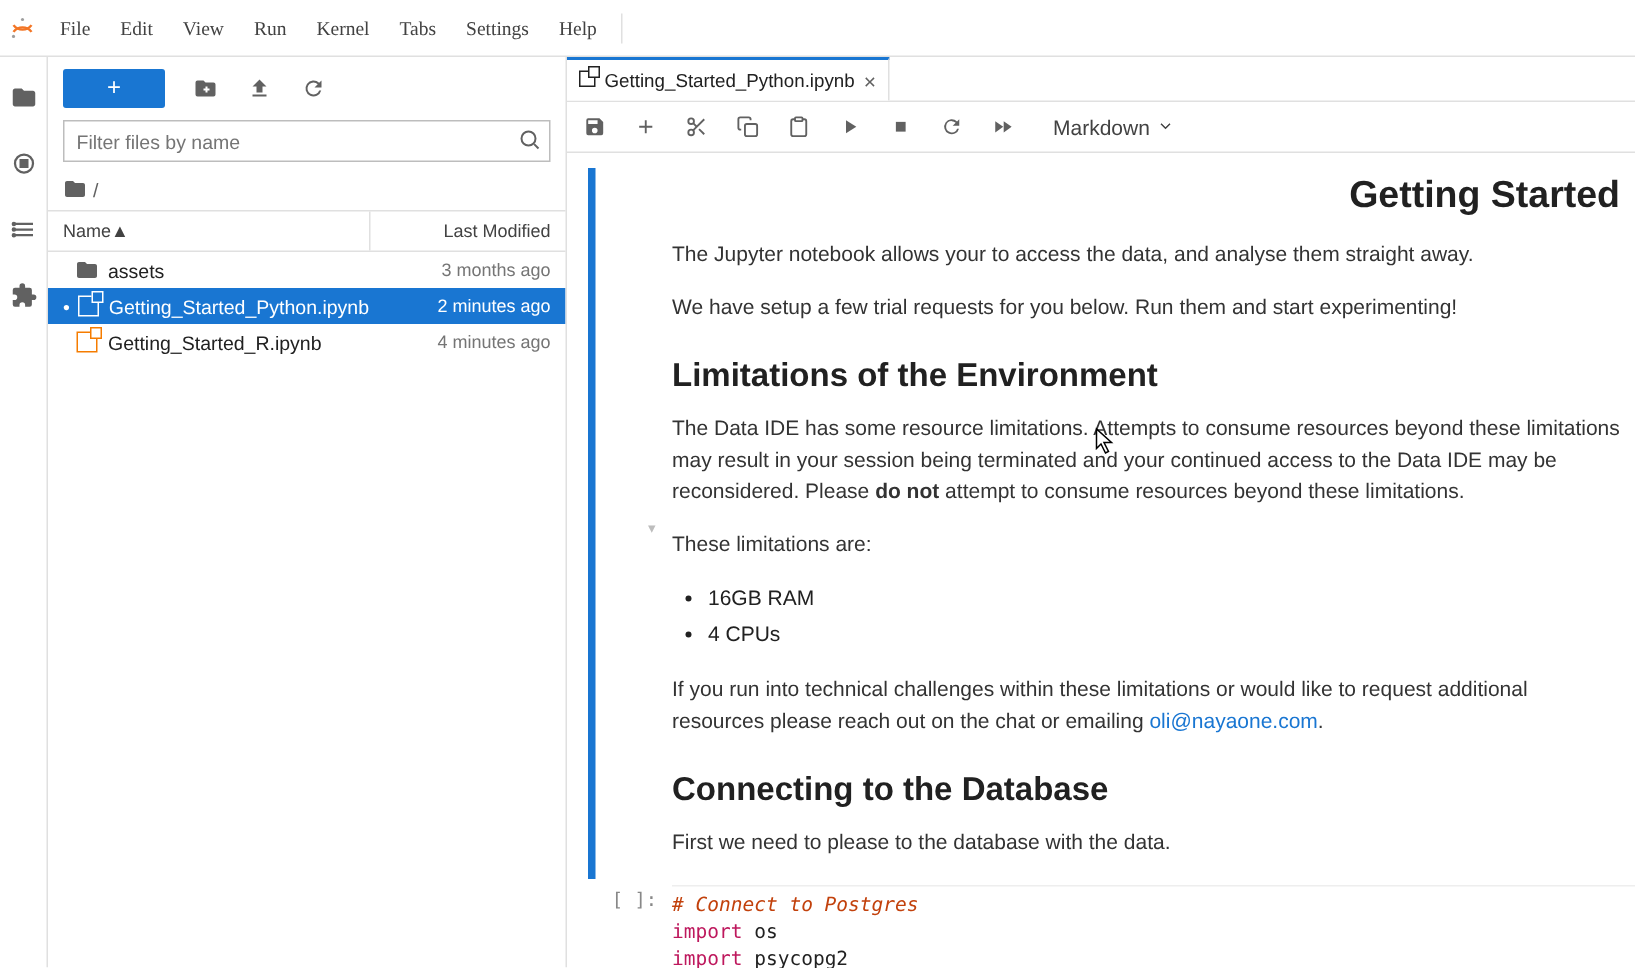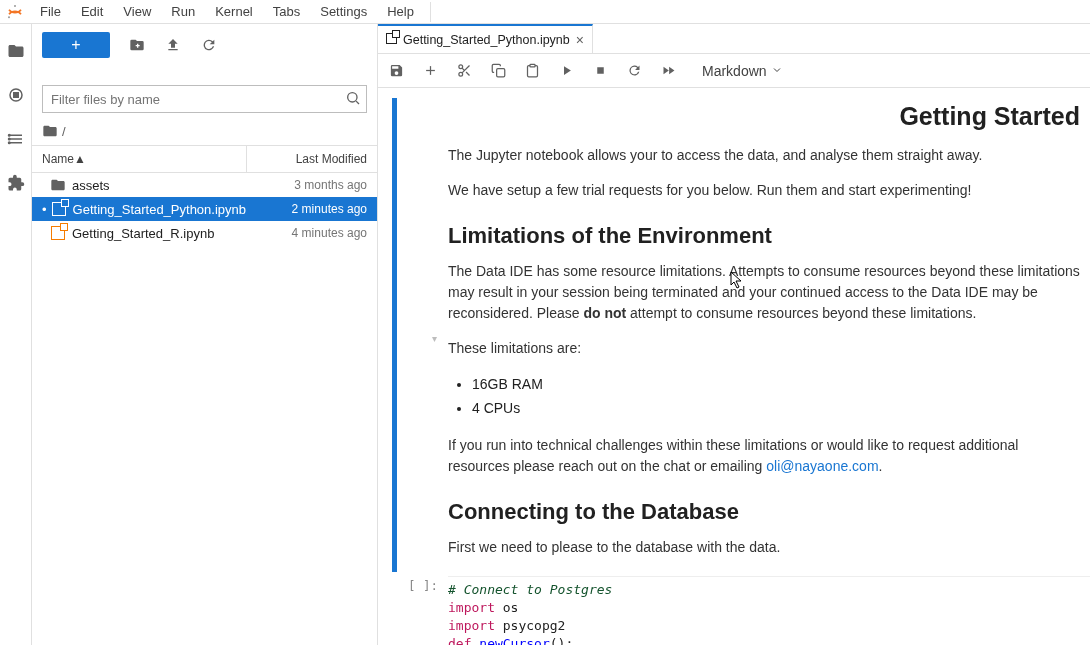--- a/index.html
+++ b/index.html
@@ -1,38 +1,38 @@
 <!DOCTYPE html>
 <html><head>
 <meta charset="utf-8">
 <style>
 * { box-sizing: border-box; margin: 0; padding: 0; }
 body { font-family: -apple-system, BlinkMacSystemFont, "Segoe UI", Helvetica, Arial, sans-serif; font-size: 13px; color: #212121; background: #fff; overflow: hidden; }
 .app { display: flex; flex-direction: column; width: 1090px; height: 645px; }
 
 
-.menubar { display: flex; align-items: center; height: 24px; border-bottom: 1px solid #e0e0e0; }
+.menubar { display: flex; align-items: center; height: 38px; border-bottom: 1px solid #e0e0e0; font-family: Liberation Serif, serif; }
 .logo { width: 30px; display: flex; justify-content: center; align-items: center; }
 .logo svg { width: 18px; height: 18px; }
 .menu-item { padding: 4px 10px; font-size: 13px; cursor: pointer; color: #424242; }
 .menu-divider { width: 1px; height: 20px; background: #e0e0e0; margin-left: 6px; }
 
 
 .main { display: flex; flex: 1; min-height: 0; }
 
 
 .activitybar { width: 32px; border-right: 1px solid #e0e0e0; display: flex; flex-direction: column; align-items: center; padding-top: 18px; gap: 26px; }
 .activitybar .ab-icon { width: 18px; height: 18px; color: #616161; cursor: pointer; display: flex; align-items: center; justify-content: center; }
 
 
 .filepanel { width: 346px; border-right: 1px solid #e0e0e0; display: flex; flex-direction: column; }
 .file-toolbar { display: flex; align-items: center; padding: 8px 10px; gap: 18px; }
 .btn-new { background: #1976d2; color: #fff; width: 68px; height: 26px; display: flex; align-items: center; justify-content: center; border-radius: 2px; font-size: 16px; cursor: pointer; }
 .tool-icon { width: 18px; height: 18px; color: #616161; cursor: pointer; display: flex; align-items: center; justify-content: center; }
-.filter-row { padding: 0 10px 6px 10px; margin-top: 19px; }
+.filter-row { padding: 0 10px 6px 10px; }
 .filter-input { position: relative; }
 .filter-input input { width: 100%; height: 28px; border: 1px solid #bdbdbd; padding: 0 28px 0 8px; font-size: 13px; color: #757575; outline: none; }
 .filter-input .search-ic { position: absolute; right: 6px; top: 5px; color: #616161; }
 .breadcrumb { padding: 4px 10px 6px 10px; display: flex; align-items: center; gap: 4px; color: #616161; }
 .breadcrumb .folder-ic { width: 16px; height: 16px; }
 .file-header { display: flex; border-top: 1px solid #e0e0e0; border-bottom: 1px solid #e0e0e0; font-size: 12px; color: #424242; }
 .file-header .col-name { flex: 1; padding: 6px 10px; border-right: 1px solid #e0e0e0; display: flex; align-items: center; justify-content: flex-start; }
 .file-header .col-mod { width: 130px; padding: 6px 10px; text-align: right; }
 .file-list { flex: 1; overflow: auto; }
 .file-row { display: flex; align-items: center; padding: 4px 10px; font-size: 13px; cursor: pointer; }
@@ -68,21 +68,21 @@
 .cell-body { flex: 1; min-width: 0; }
 .md h1 { font-size: 25px; font-weight: 600; margin: 4px 0 14px 0; color: #212121; text-align: right; }
 .md h2 { font-size: 22px; font-weight: 600; margin: 22px 0 12px 0; color: #212121; }
 .md p { font-size: 14px; line-height: 1.5; margin: 0 0 14px 0; color: #333; }
 .md ul { margin: 0 0 14px 24px; }
 .md li { font-size: 14px; line-height: 1.7; }
 .md a { color: #1976d2; text-decoration: none; }
 .md strong { font-weight: 700; }
 .code-cell { display: flex; }
 .code-body { flex:1; font-family: 'Consolas','Menlo',monospace; font-size: 13px; line-height: 1.4; border-top: 1px solid #eee; padding-top:4px;}
-.c-comment { color: #14532d; font-style: italic; }
+.c-comment { color: #c2410c; font-style: italic; }
 .c-kw { color: #be185d; font-weight: normal; }
 .c-fn { color: #00f; }
 
 .cursor-img { position: absolute; left: 282px; top: 173px; pointer-events: none; }
 </style>
 </head>
 <body>
 
 <div class="app">
 

